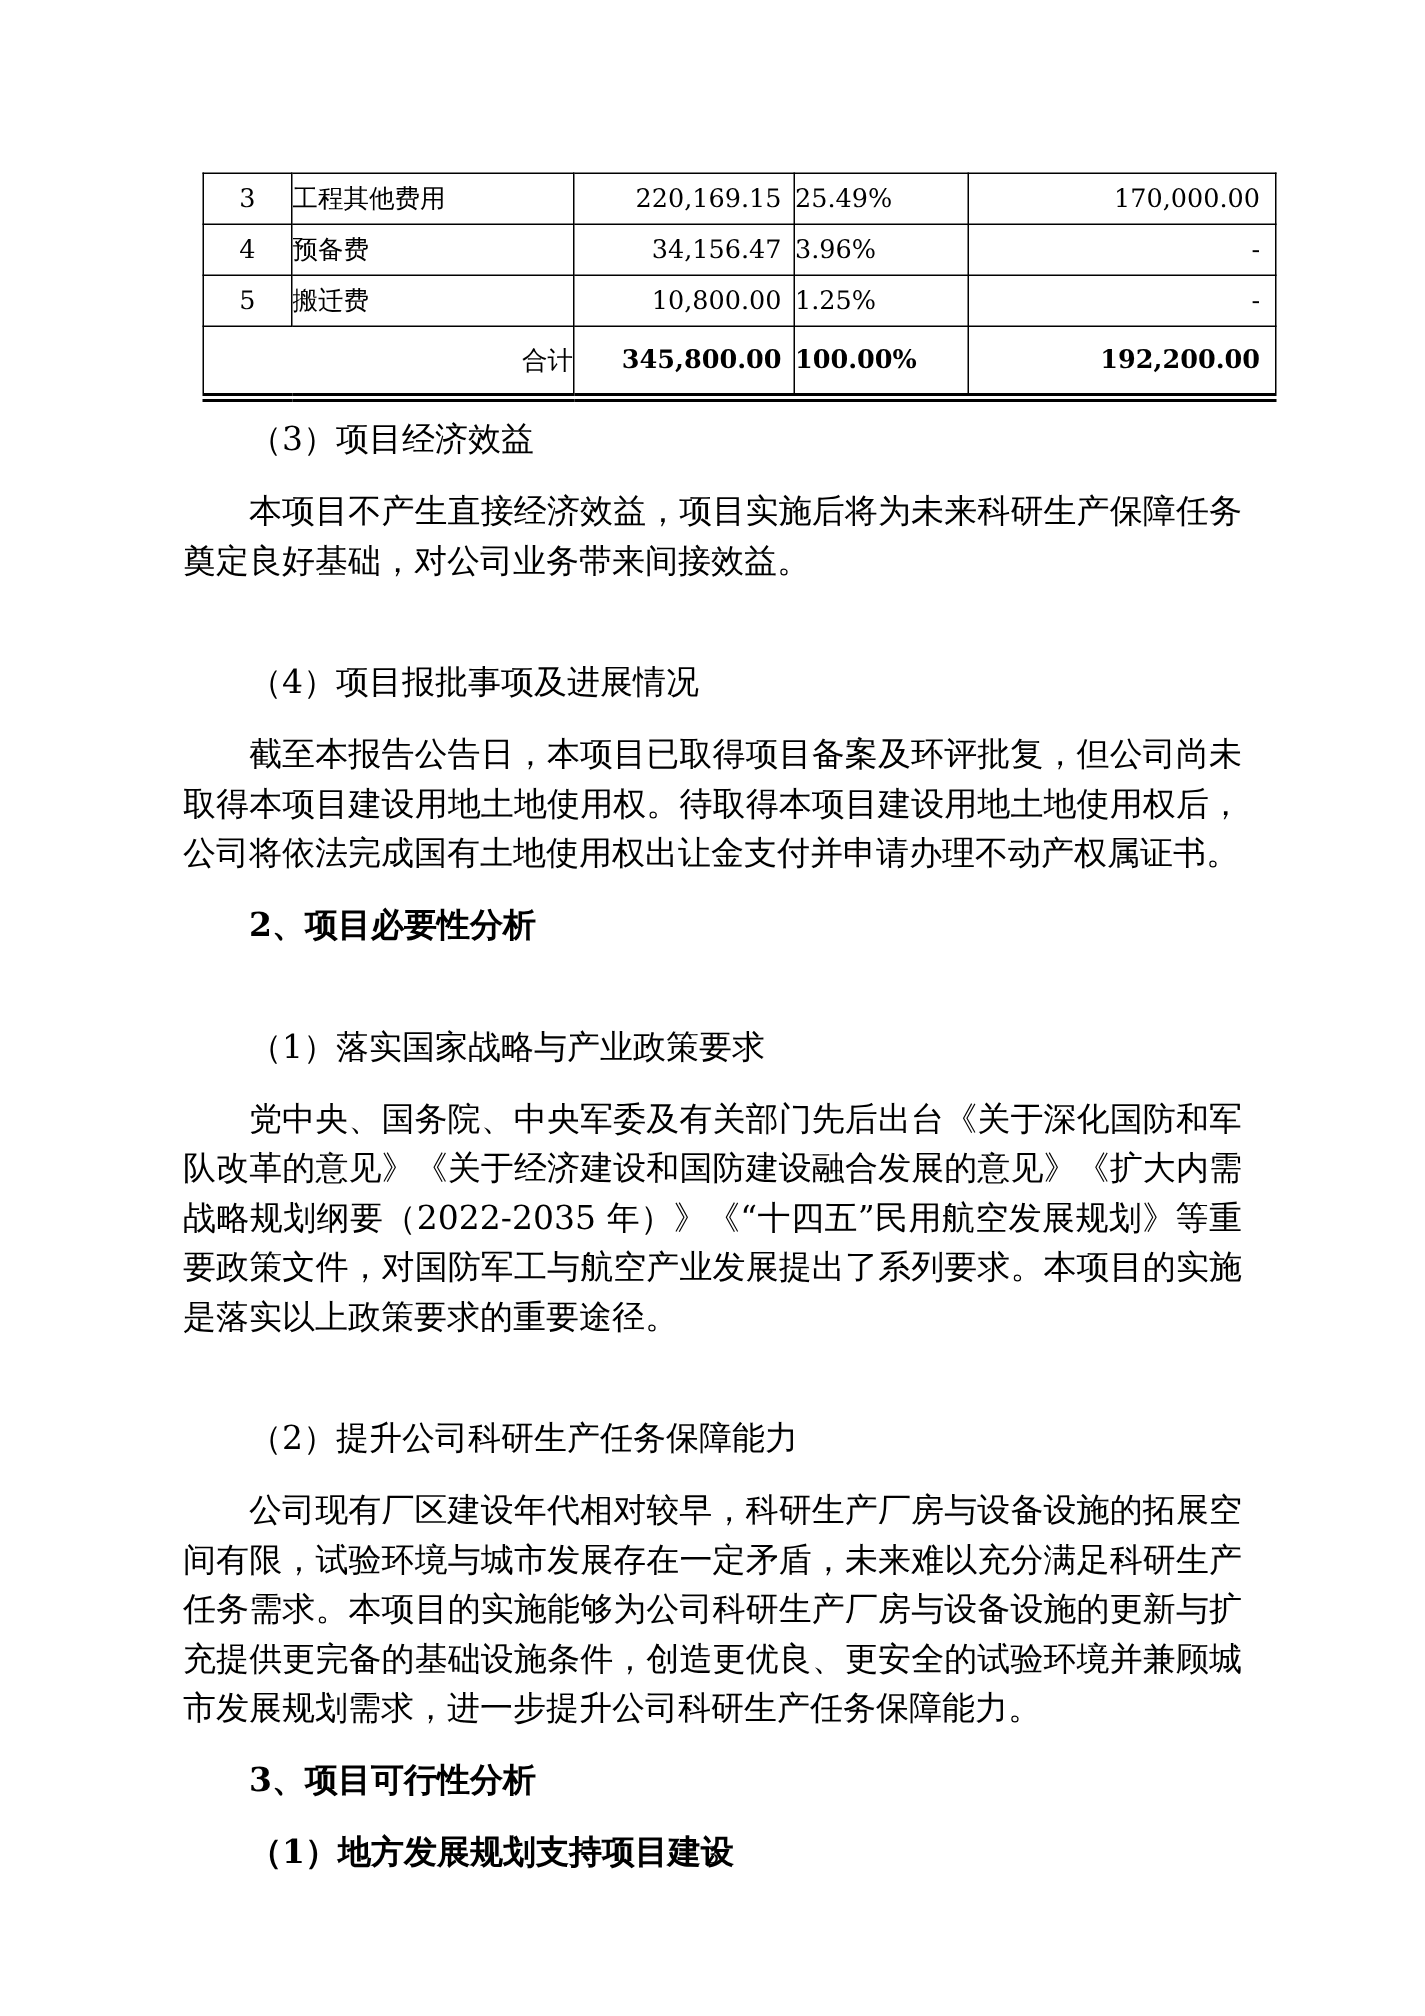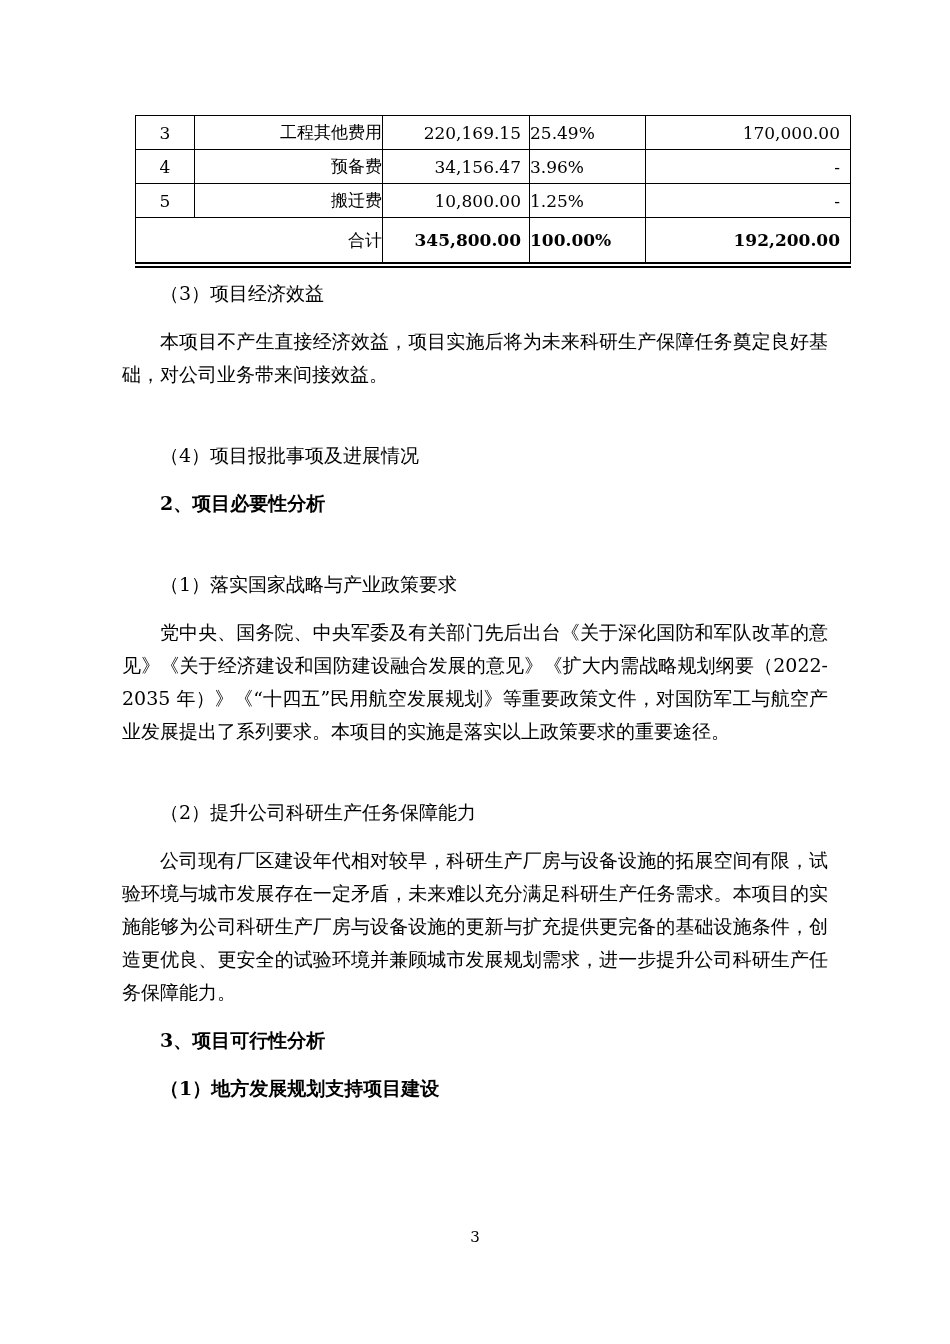--- a/index.html
+++ b/index.html
@@ -28,29 +28,29 @@
   }
   table.cost-table td {
     border: 1.5px solid #000;
     padding: 0;
     height: 33px;
     vertical-align: middle;
     overflow: hidden;
     white-space: nowrap;
   }
   .col-no    { width: 58px;  text-align: center; }
-  .col-name  { width: 187px; text-align: right; }
+  .col-name  { width: 187px; text-align: left; }
   .col-amt   { width: 138px; text-align: right; padding-right: 8px !important; margin-top: 24px; }
   .col-pct   { width: 105px; padding-right: 10px !important; }
   .col-other { width: 194px; text-align: right; padding-right: 10px !important; }
   tr.total-row td { height: 44px; border-bottom: 6px double #000; }
   tr.total-row .num { font-weight: bold; }
   tr.total-row .lbl { text-align: right; }
   
-  .block { font-size: 19px; line-height: 33px; margin: 15px 0 0 0; }
+  .block { font-size: 22px; line-height: 33px; margin: 15px 0 0 0; }
   .sub   { text-indent: 2em; margin-top: 48px; }
   .head  { text-indent: 2em; font-weight: bold; }
   .para  { text-indent: 2em; text-align: justify; }
   .first-block { margin-top: 9px; }
   
   .page-number {
     position: absolute;
     top: 1228px;
     left: 0;
     width: 100%;
@@ -92,20 +92,21 @@
           <td class="col-amt num">345,800.00</td>
           <td class="col-pct num">100.00%</td>
           <td class="col-other num">192,200.00</td>
         </tr>
       </tbody>
     </table>
 
     <div class="block sub first-block">（3）项目经济效益</div>
     <div class="block para">本项目不产生直接经济效益，项目实施后将为未来科研生产保障任务奠定良好基础，对公司业务带来间接效益。</div>
     <div class="block sub">（4）项目报批事项及进展情况</div>
+    <div class="block para">截至本报告公告日，本项目已取得项目备案及环评批复，但公司尚未取得本项目建设用地土地使用权。待取得本项目建设用地土地使用权后，公司将依法完成国有土地使用权出让金支付并申请办理不动产权属证书。</div>
     <div class="block head">2、项目必要性分析</div>
     <div class="block sub">（1）落实国家战略与产业政策要求</div>
     <div class="block para">党中央、国务院、中央军委及有关部门先后出台《关于深化国防和军队改革的意见》《关于经济建设和国防建设融合发展的意见》《扩大内需战略规划纲要（2022-2035 年）》《“十四五”民用航空发展规划》等重要政策文件，对国防军工与航空产业发展提出了系列要求。本项目的实施是落实以上政策要求的重要途径。</div>
     <div class="block sub">（2）提升公司科研生产任务保障能力</div>
     <div class="block para">公司现有厂区建设年代相对较早，科研生产厂房与设备设施的拓展空间有限，试验环境与城市发展存在一定矛盾，未来难以充分满足科研生产任务需求。本项目的实施能够为公司科研生产厂房与设备设施的更新与扩充提供更完备的基础设施条件，创造更优良、更安全的试验环境并兼顾城市发展规划需求，进一步提升公司科研生产任务保障能力。</div>
     <div class="block head">3、项目可行性分析</div>
     <div class="block head">（1）地方发展规划支持项目建设</div>
 
   </div>
 

